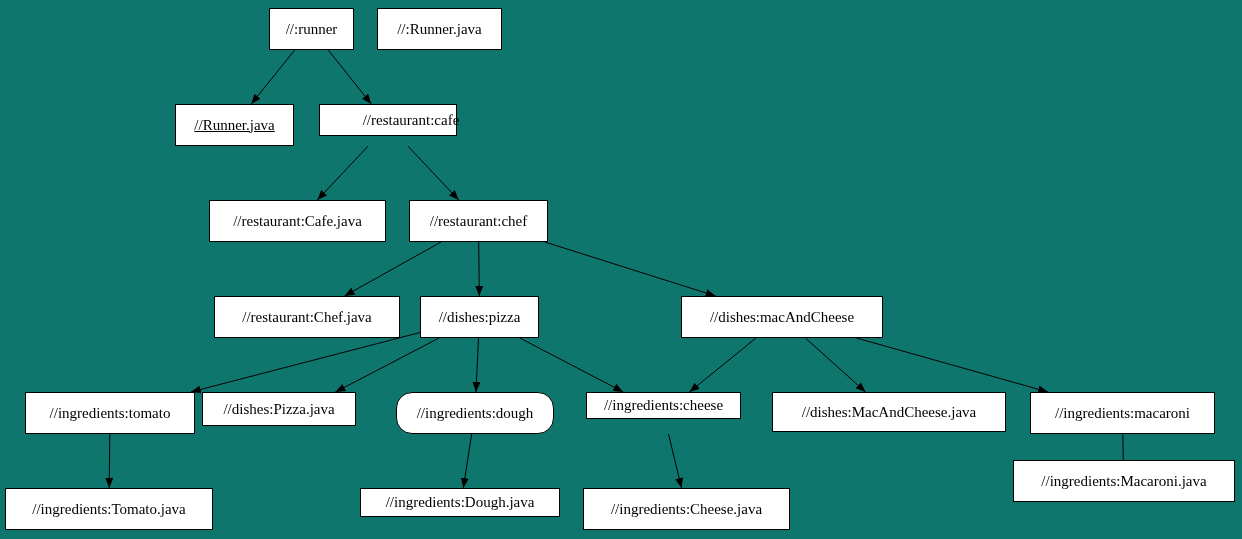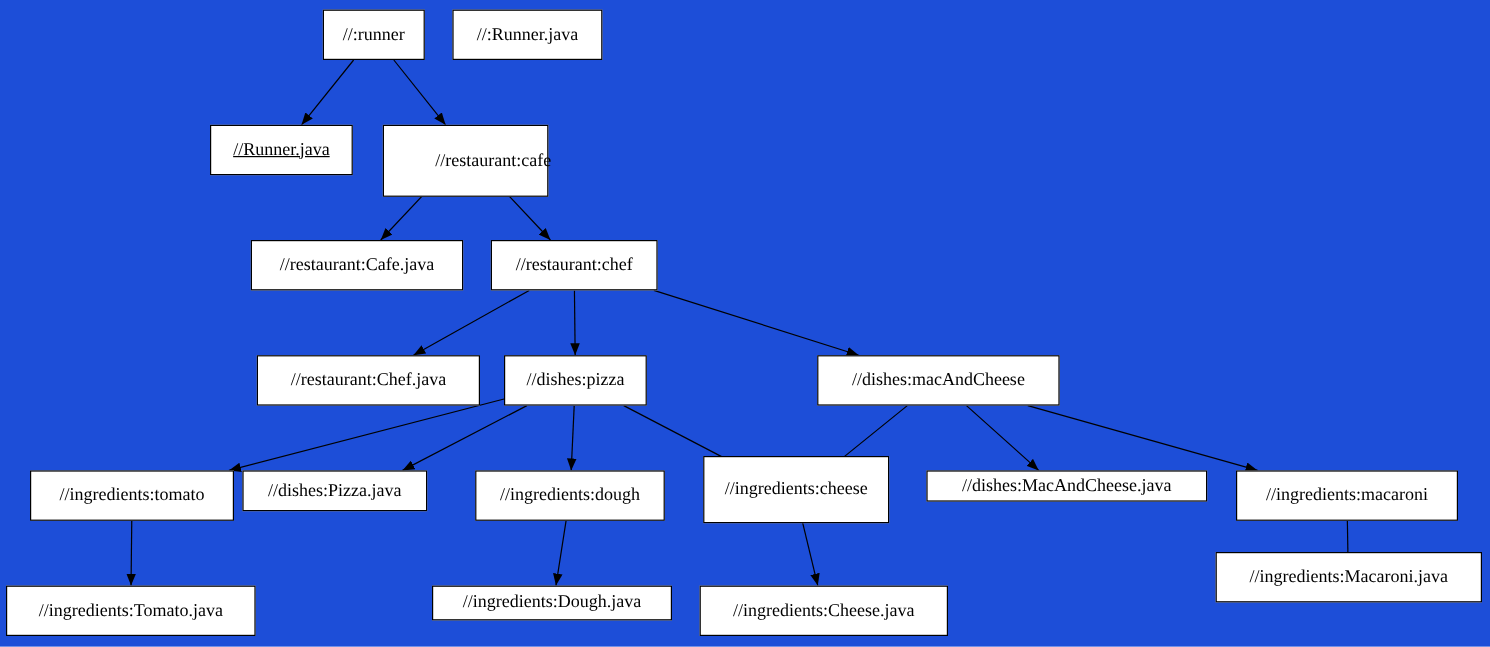--- a/index.html
+++ b/index.html
@@ -8,21 +8,21 @@
     background: #ffffff;
     width: 1242px;
     height: 539px;
     overflow: hidden;
     font-family: "Liberation Serif", "DejaVu Serif", serif;
   }
   #graph-canvas {
     position: relative;
     width: 1242px;
     height: 539px;
-    background: #1d4ed8;
+    background: #0f766e;
   }
   #edges-layer {
     position: absolute;
     left: 0;
     top: 0;
     width: 1242px;
     height: 539px;
   }
   .node {
     position: absolute;
@@ -69,21 +69,21 @@
     </svg>
     <div class="node" style="left: 269px; top: 8px; width: 85px; height: 42px;">
       <span>//:runner</span>
     </div>
     <div class="node" style="left: 377px; top: 8px; width: 125px; height: 42px;">
       <span>//:Runner.java</span>
     </div>
     <div class="node" style="left: 175px; top: 104px; width: 119px; height: 42px; text-decoration: underline;">
       <span>//Runner.java</span>
     </div>
-    <div class="node" style="left: 319px; top: 104px; width: 138px; height: 60px; padding-left: 46px;">
+    <div class="node" style="left: 319px; top: 104px; width: 138px; height: 32px; padding-left: 46px;">
       <span>//restaurant:cafe</span>
     </div>
     <div class="node" style="left: 209px; top: 200px; width: 177px; height: 42px;">
       <span>//restaurant:Cafe.java</span>
     </div>
     <div class="node" style="left: 409px; top: 200px; width: 139px; height: 42px;">
       <span>//restaurant:chef</span>
     </div>
     <div class="node" style="left: 214px; top: 296px; width: 186px; height: 42px;">
       <span>//restaurant:Chef.java</span>
@@ -93,27 +93,27 @@
     </div>
     <div class="node" style="left: 681px; top: 296px; width: 202px; height: 42px;">
       <span>//dishes:macAndCheese</span>
     </div>
     <div class="node" style="left: 25px; top: 392px; width: 170px; height: 42px;">
       <span>//ingredients:tomato</span>
     </div>
     <div class="node" style="left: 202px; top: 392px; width: 154px; height: 34px; font-family: Liberation Serif, serif;">
       <span>//dishes:Pizza.java</span>
     </div>
-    <div class="node" style="left: 396px; top: 392px; width: 158px; height: 42px;">
+    <div class="node" style="left: 396px; top: 392px; width: 158px; height: 42px; border-radius: 16px;">
       <span>//ingredients:dough</span>
     </div>
-    <div class="node" style="left: 586px; top: 380px; width: 155px; height: 56px;">
+    <div class="node" style="left: 586px; top: 392px; width: 155px; height: 27px;">
       <span>//ingredients:cheese</span>
     </div>
-    <div class="node" style="left: 772px; top: 392px; width: 234px; height: 26px;">
+    <div class="node" style="left: 772px; top: 392px; width: 234px; height: 40px;">
       <span>//dishes:MacAndCheese.java</span>
     </div>
     <div class="node" style="left: 1030px; top: 392px; width: 185px; height: 42px;">
       <span>//ingredients:macaroni</span>
     </div>
     <div class="node" style="left: 5px; top: 488px; width: 208px; height: 42px;">
       <span>//ingredients:Tomato.java</span>
     </div>
     <div class="node" style="left: 360px; top: 488px; width: 200px; height: 29px;">
       <span>//ingredients:Dough.java</span>

